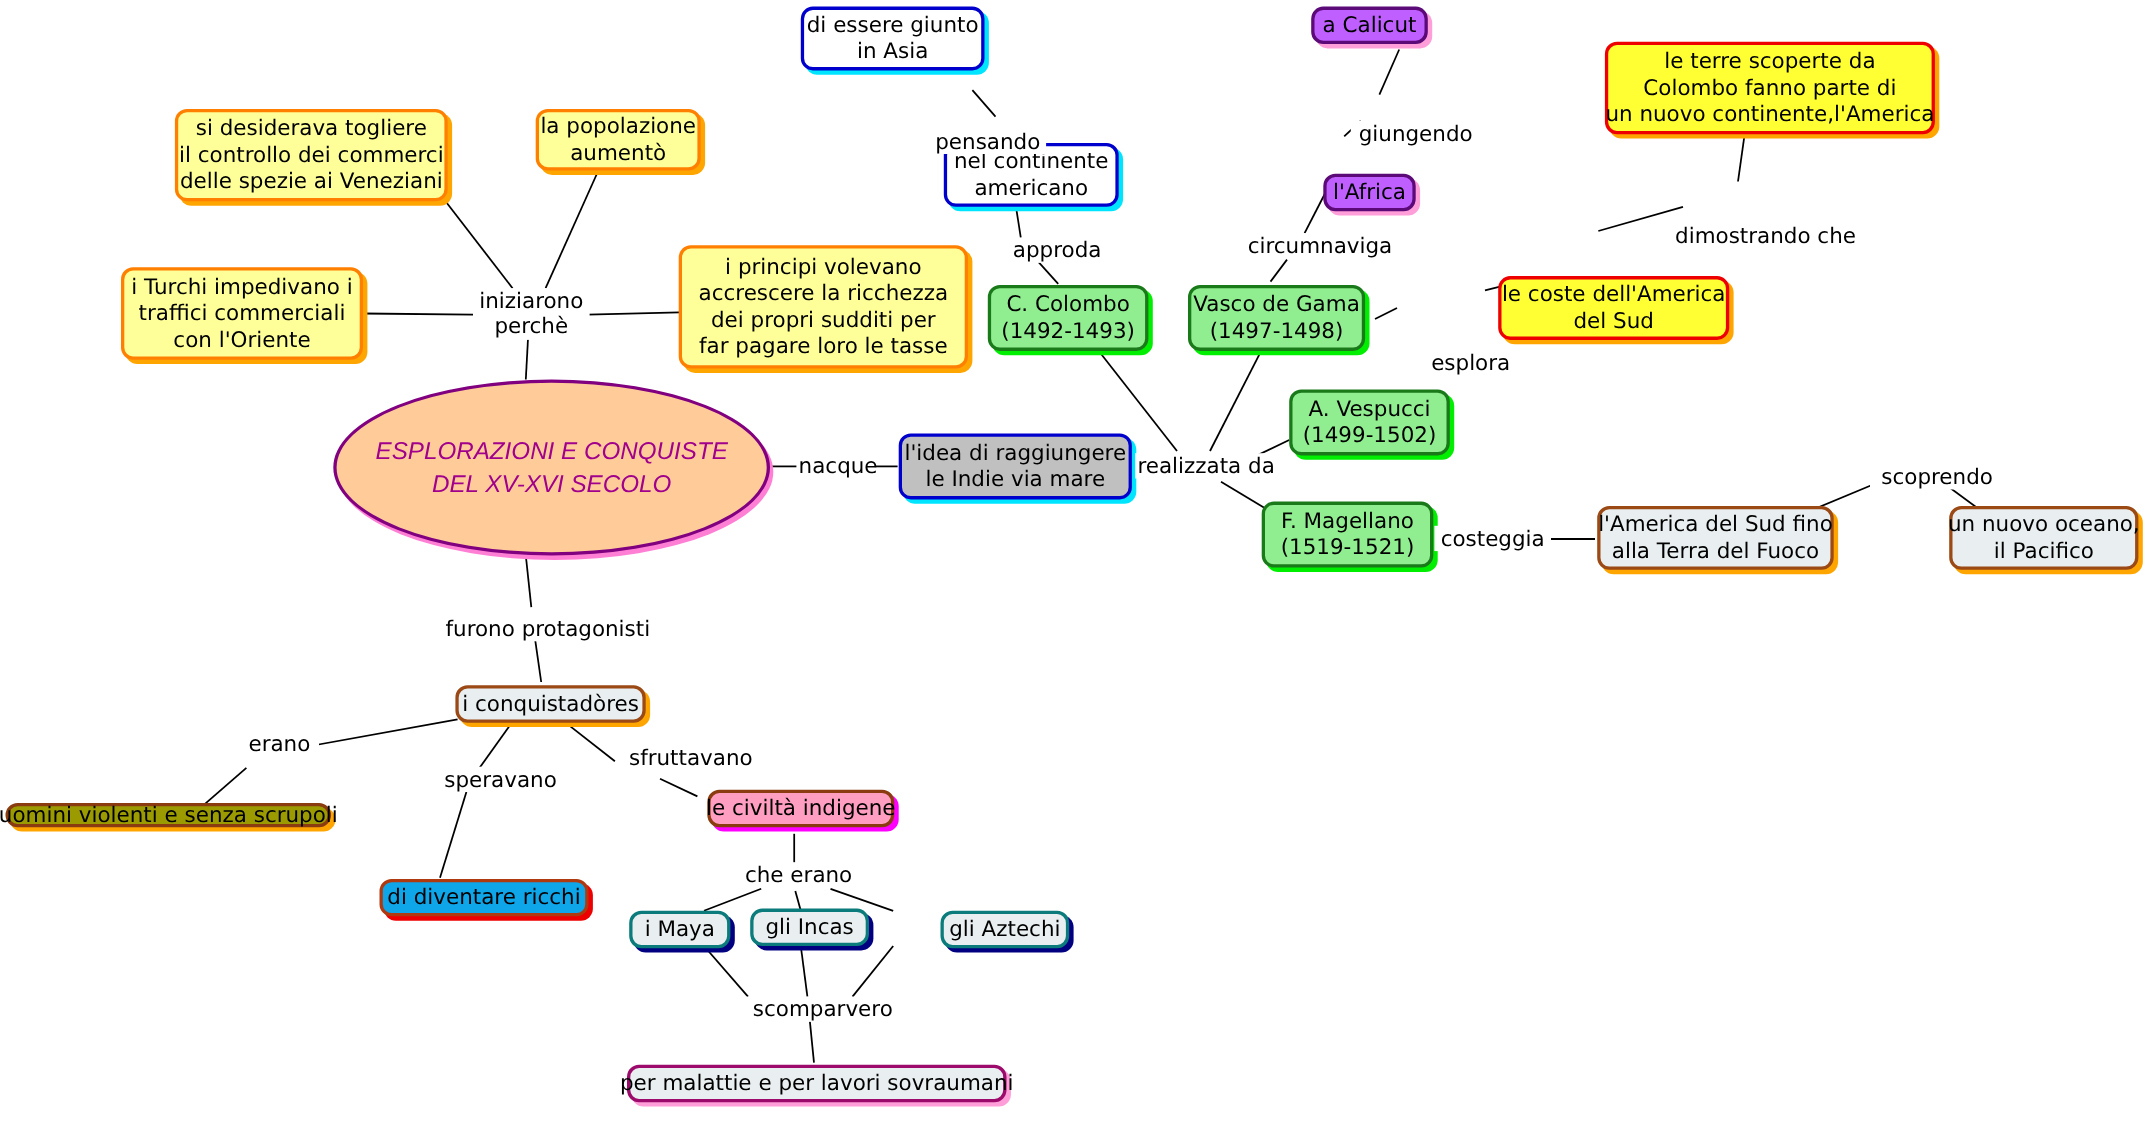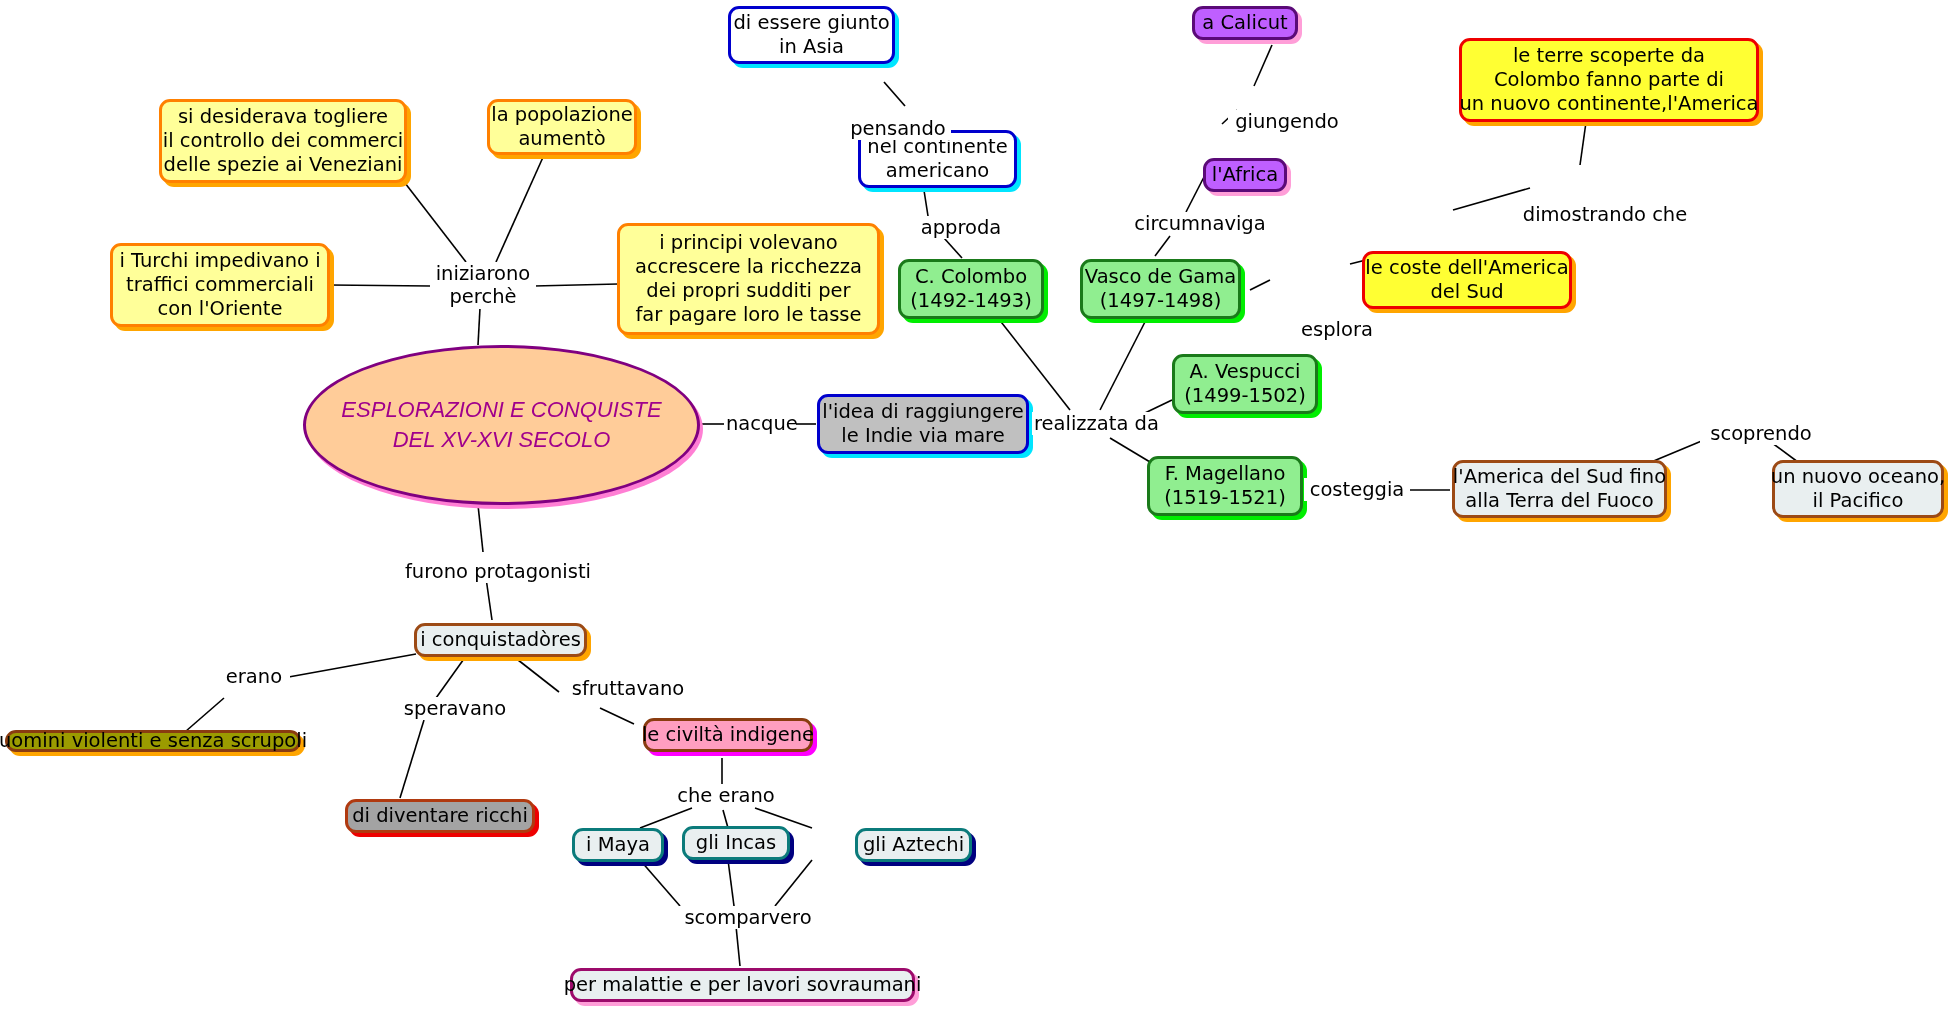--- a/index.html
+++ b/index.html
@@ -102,21 +102,21 @@
     background: #e9eff0;
     border: 3px solid #9c4a15;
     box-shadow: 4px 4px 0 0 #ffa500;
   }
   .n-olive-brown {             
     background: #9b9b00;
     border: 3px solid #8a3c10;
     box-shadow: 4px 4px 0 0 #ffa500;
   }
   .n-orange-red {              
-    background: #a3a3a3;
+    background: #0ea5e9;
     border: 3px solid #b03a10;
     box-shadow: 4px 4px 0 0 #ee0000;
   }
   .n-pink-brown {              
     background: #ff9ec0;
     border: 3px solid #8a3c10;
     box-shadow: 4px 4px 0 0 #ff00ff;
   }
   .n-teal-navy {               
     background: #e9eff0;

